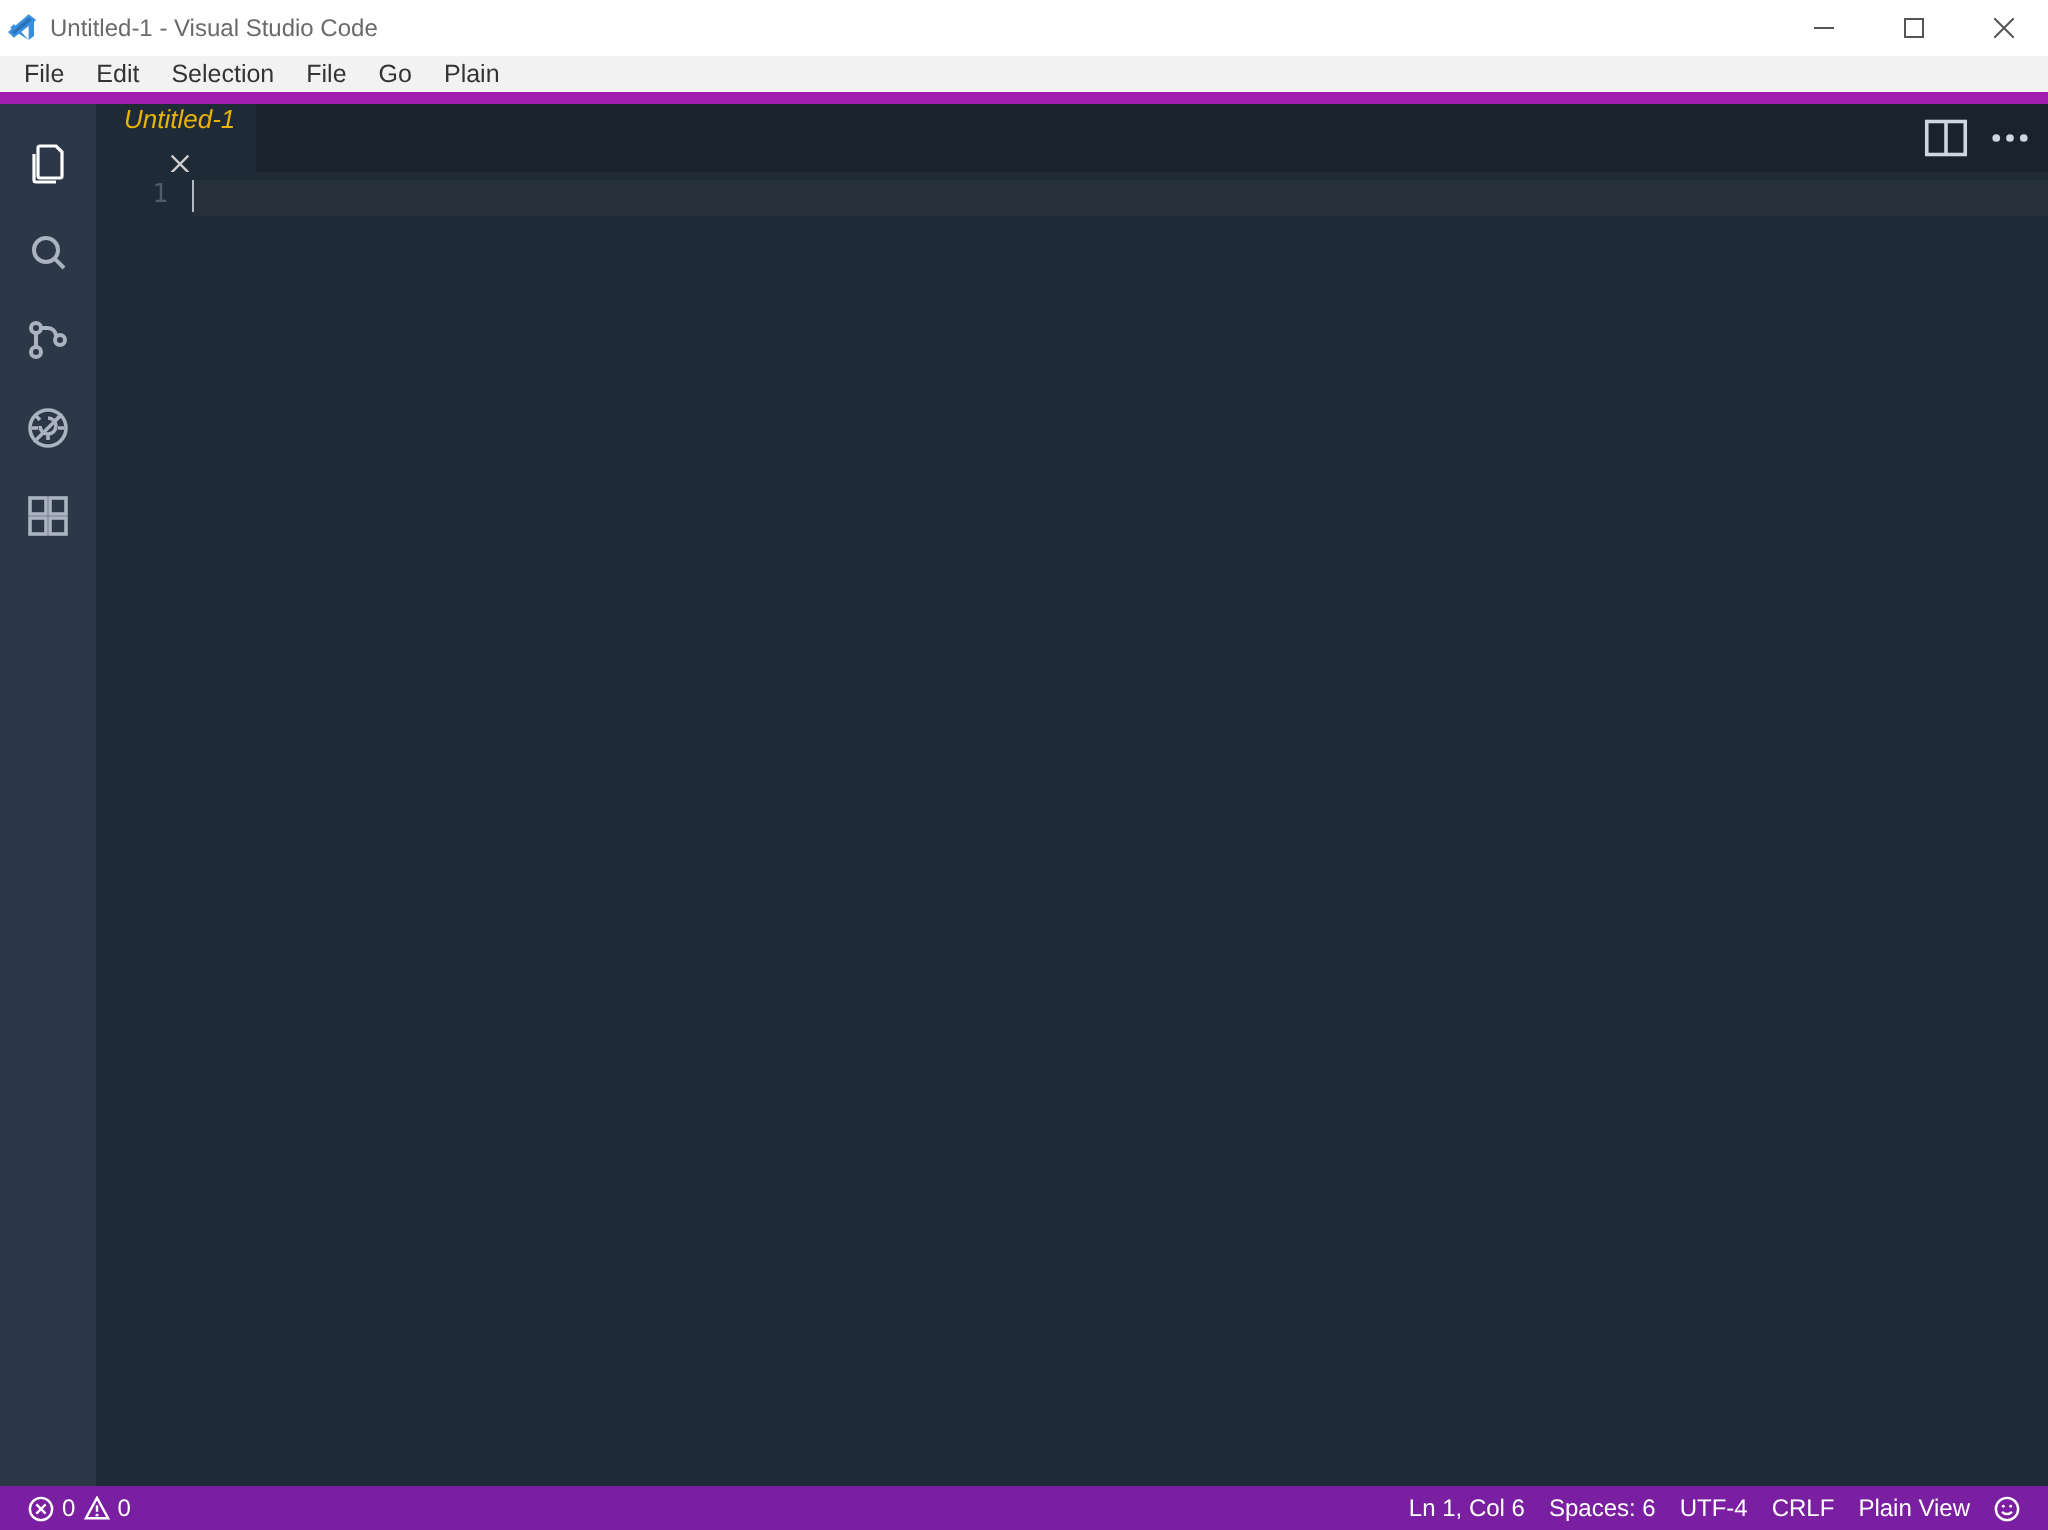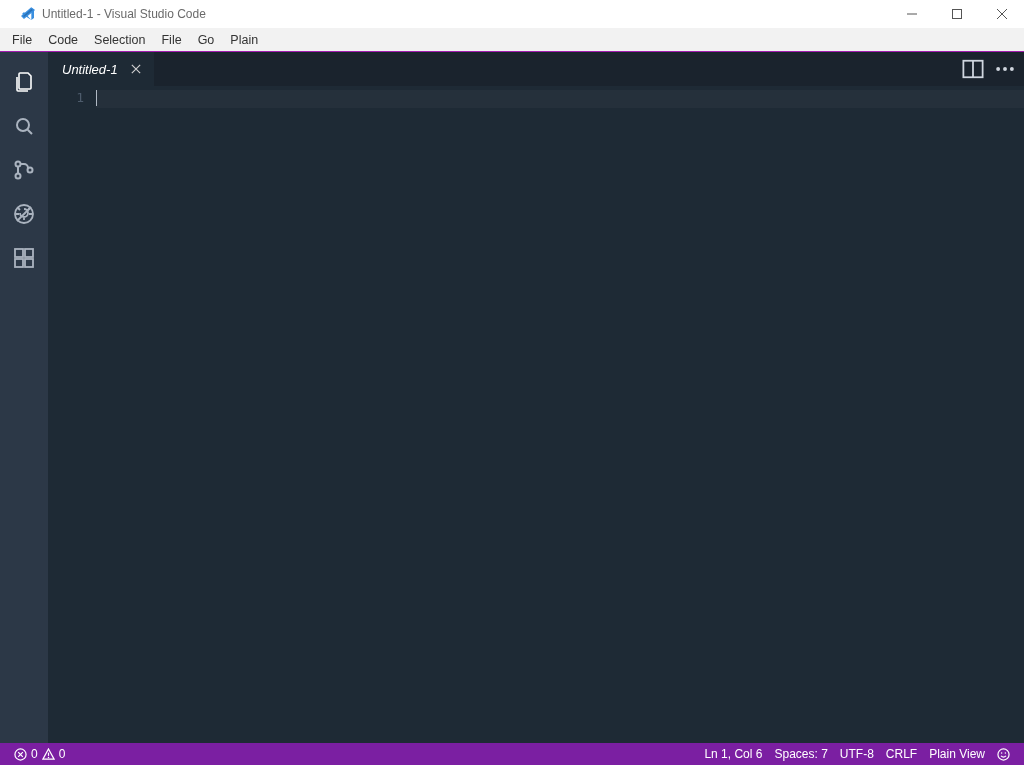--- a/index.html
+++ b/index.html
@@ -1,46 +1,46 @@
 <!DOCTYPE html>
 <html><head>
 <meta charset="utf-8">
 <style>
   * { margin: 0; padding: 0; box-sizing: border-box; }
   html, body { width: 1024px; height: 765px; overflow: hidden; font-family: "Segoe UI", Arial, sans-serif; }
   body { display: flex; flex-direction: column; background: #ffffff; }
 
   
-  .titlebar { height: 28px; background: #ffffff; display: flex; align-items: center; padding-left: 20px; font-size: 12px; color: #6a6a6a; }
+  .titlebar { height: 28px; background: #ffffff; display: flex; align-items: center; padding-left: 3px; font-size: 12px; color: #6a6a6a; }
   .titlebar .app-icon { width: 16px; height: 16px; margin-right: 6px; display: flex; align-items: center; justify-content: center; }
   .titlebar .title-text { flex: 0 0 auto; }
   .titlebar .spacer { flex: 1; }
   .titlebar .win-controls { display: flex; }
   .titlebar .win-btn { width: 45px; height: 28px; display: flex; align-items: center; justify-content: center; color: #555; }
   .titlebar .win-btn svg { width: 10px; height: 10px; }
 
   
-  .menubar { height: 24px; background: #f2f2f2; display: flex; align-items: center; padding-left: 4px; font-size: 12.5px; color: #333; border-bottom: 1px solid #a21caf; }
+  .menubar { height: 24px; background: #f2f2f2; display: flex; align-items: center; padding-left: 4px; font-size: 12.5px; color: #333; border-bottom: 6px solid #a21caf; }
   .menubar .menu-item { padding: 0 8px; height: 100%; display: flex; align-items: center; cursor: default; }
 
   
   .main { flex: 1; display: flex; background: #1e2a35; min-height: 0; }
 
   
   .activitybar { width: 48px; background: #2c3847; display: flex; flex-direction: column; align-items: center; padding-top: 8px; }
   .activitybar .act-item { width: 48px; height: 44px; display: flex; align-items: center; justify-content: center; color: #aab3bf; }
   .activitybar .act-item.active { color: #ffffff; }
   .activitybar svg { width: 24px; height: 24px; }
 
   
   .editor-group { flex: 1; display: flex; flex-direction: column; min-width: 0; }
 
   
   .tabs-row { height: 34px; background: #1a232d; display: flex; align-items: stretch; }
-  .tab { display: flex; align-items: center; padding: 0 10px 0 14px; background: #1e2a35; color: #ffffff; font-size: 13px; font-style: italic; gap: 10px; }
+  .tab { display: flex; align-items: center; padding: 0 10px 0 14px; background: #1e2a35; color: #eab308; font-size: 13px; font-style: italic; gap: 10px; flex-direction: column; }
   .tab .close-btn { width: 16px; height: 16px; display: flex; align-items: center; justify-content: center; color: #cfcfcf; font-style: normal; }
   .tabs-row .spacer { flex: 1; }
   .tabs-actions { display: flex; align-items: center; padding-right: 8px; gap: 10px; color: #cfd6df; }
   .tabs-actions .icon-btn { width: 22px; height: 22px; display: flex; align-items: center; justify-content: center; }
 
   
   .editor-body { flex: 1; display: flex; background: #1e2a35; position: relative; }
   .gutter { width: 48px; text-align: right; padding-right: 12px; padding-top: 4px; color: #4d5b6b; font-size: 13px; font-family: Consolas, monospace; }
   .code-area { flex: 1; padding-top: 4px; font-family: Consolas, monospace; font-size: 13px; position: relative; }
   .current-line-hl { position: absolute; left: 0; right: 0; top: 4px; height: 18px; background: rgba(255,255,255,0.03); }
@@ -78,21 +78,21 @@
     <div class="win-btn">
       <svg viewBox="0 0 10 10">
           <path d="M0 0 L10 10 M10 0 L0 10" stroke="#555" stroke-width="1"></path>
         </svg>
     </div>
   </div>
 </div>
 
 <div class="menubar">
   <div class="menu-item">File</div>
-  <div class="menu-item">Code</div>
+  <div class="menu-item">Edit</div>
   <div class="menu-item">Selection</div>
   <div class="menu-item">File</div>
   <div class="menu-item">Go</div>
   <div class="menu-item">Plain</div>
 </div>
 
 <div class="main">
 
   <div class="activitybar">
     <div class="act-item active">
@@ -181,22 +181,22 @@
     <span>0</span>
     <svg viewBox="0 0 14 14">
         <path d="M7 1 L13 12 H1 Z" fill="none" stroke="#fff" stroke-width="1.3"></path>
         <line x1="7" y1="5" x2="7" y2="8.5" stroke="#fff" stroke-width="1.3"></line>
         <circle cx="7" cy="10.3" r="0.8" fill="#fff"></circle>
       </svg>
     <span>0</span>
   </div>
   <div class="spacer"></div>
   <div class="status-item">Ln 1, Col 6</div>
-  <div class="status-item">Spaces: 7</div>
-  <div class="status-item">UTF-8</div>
+  <div class="status-item">Spaces: 6</div>
+  <div class="status-item">UTF-4</div>
   <div class="status-item">CRLF</div>
   <div class="status-item">Plain View</div>
   <div class="status-item">
     <svg viewBox="0 0 14 14">
       <circle cx="7" cy="7" r="6" fill="none" stroke="#fff" stroke-width="1.3"></circle>
       <circle cx="5" cy="5.5" r="0.8" fill="#fff"></circle>
         <circle cx="9" cy="5.5" r="0.8" fill="#fff"></circle>
       <path d="M4.3 8.5 Q7 11 9.7 8.5" fill="none" stroke="#fff" stroke-width="1.3"></path>
     </svg>
   </div>

